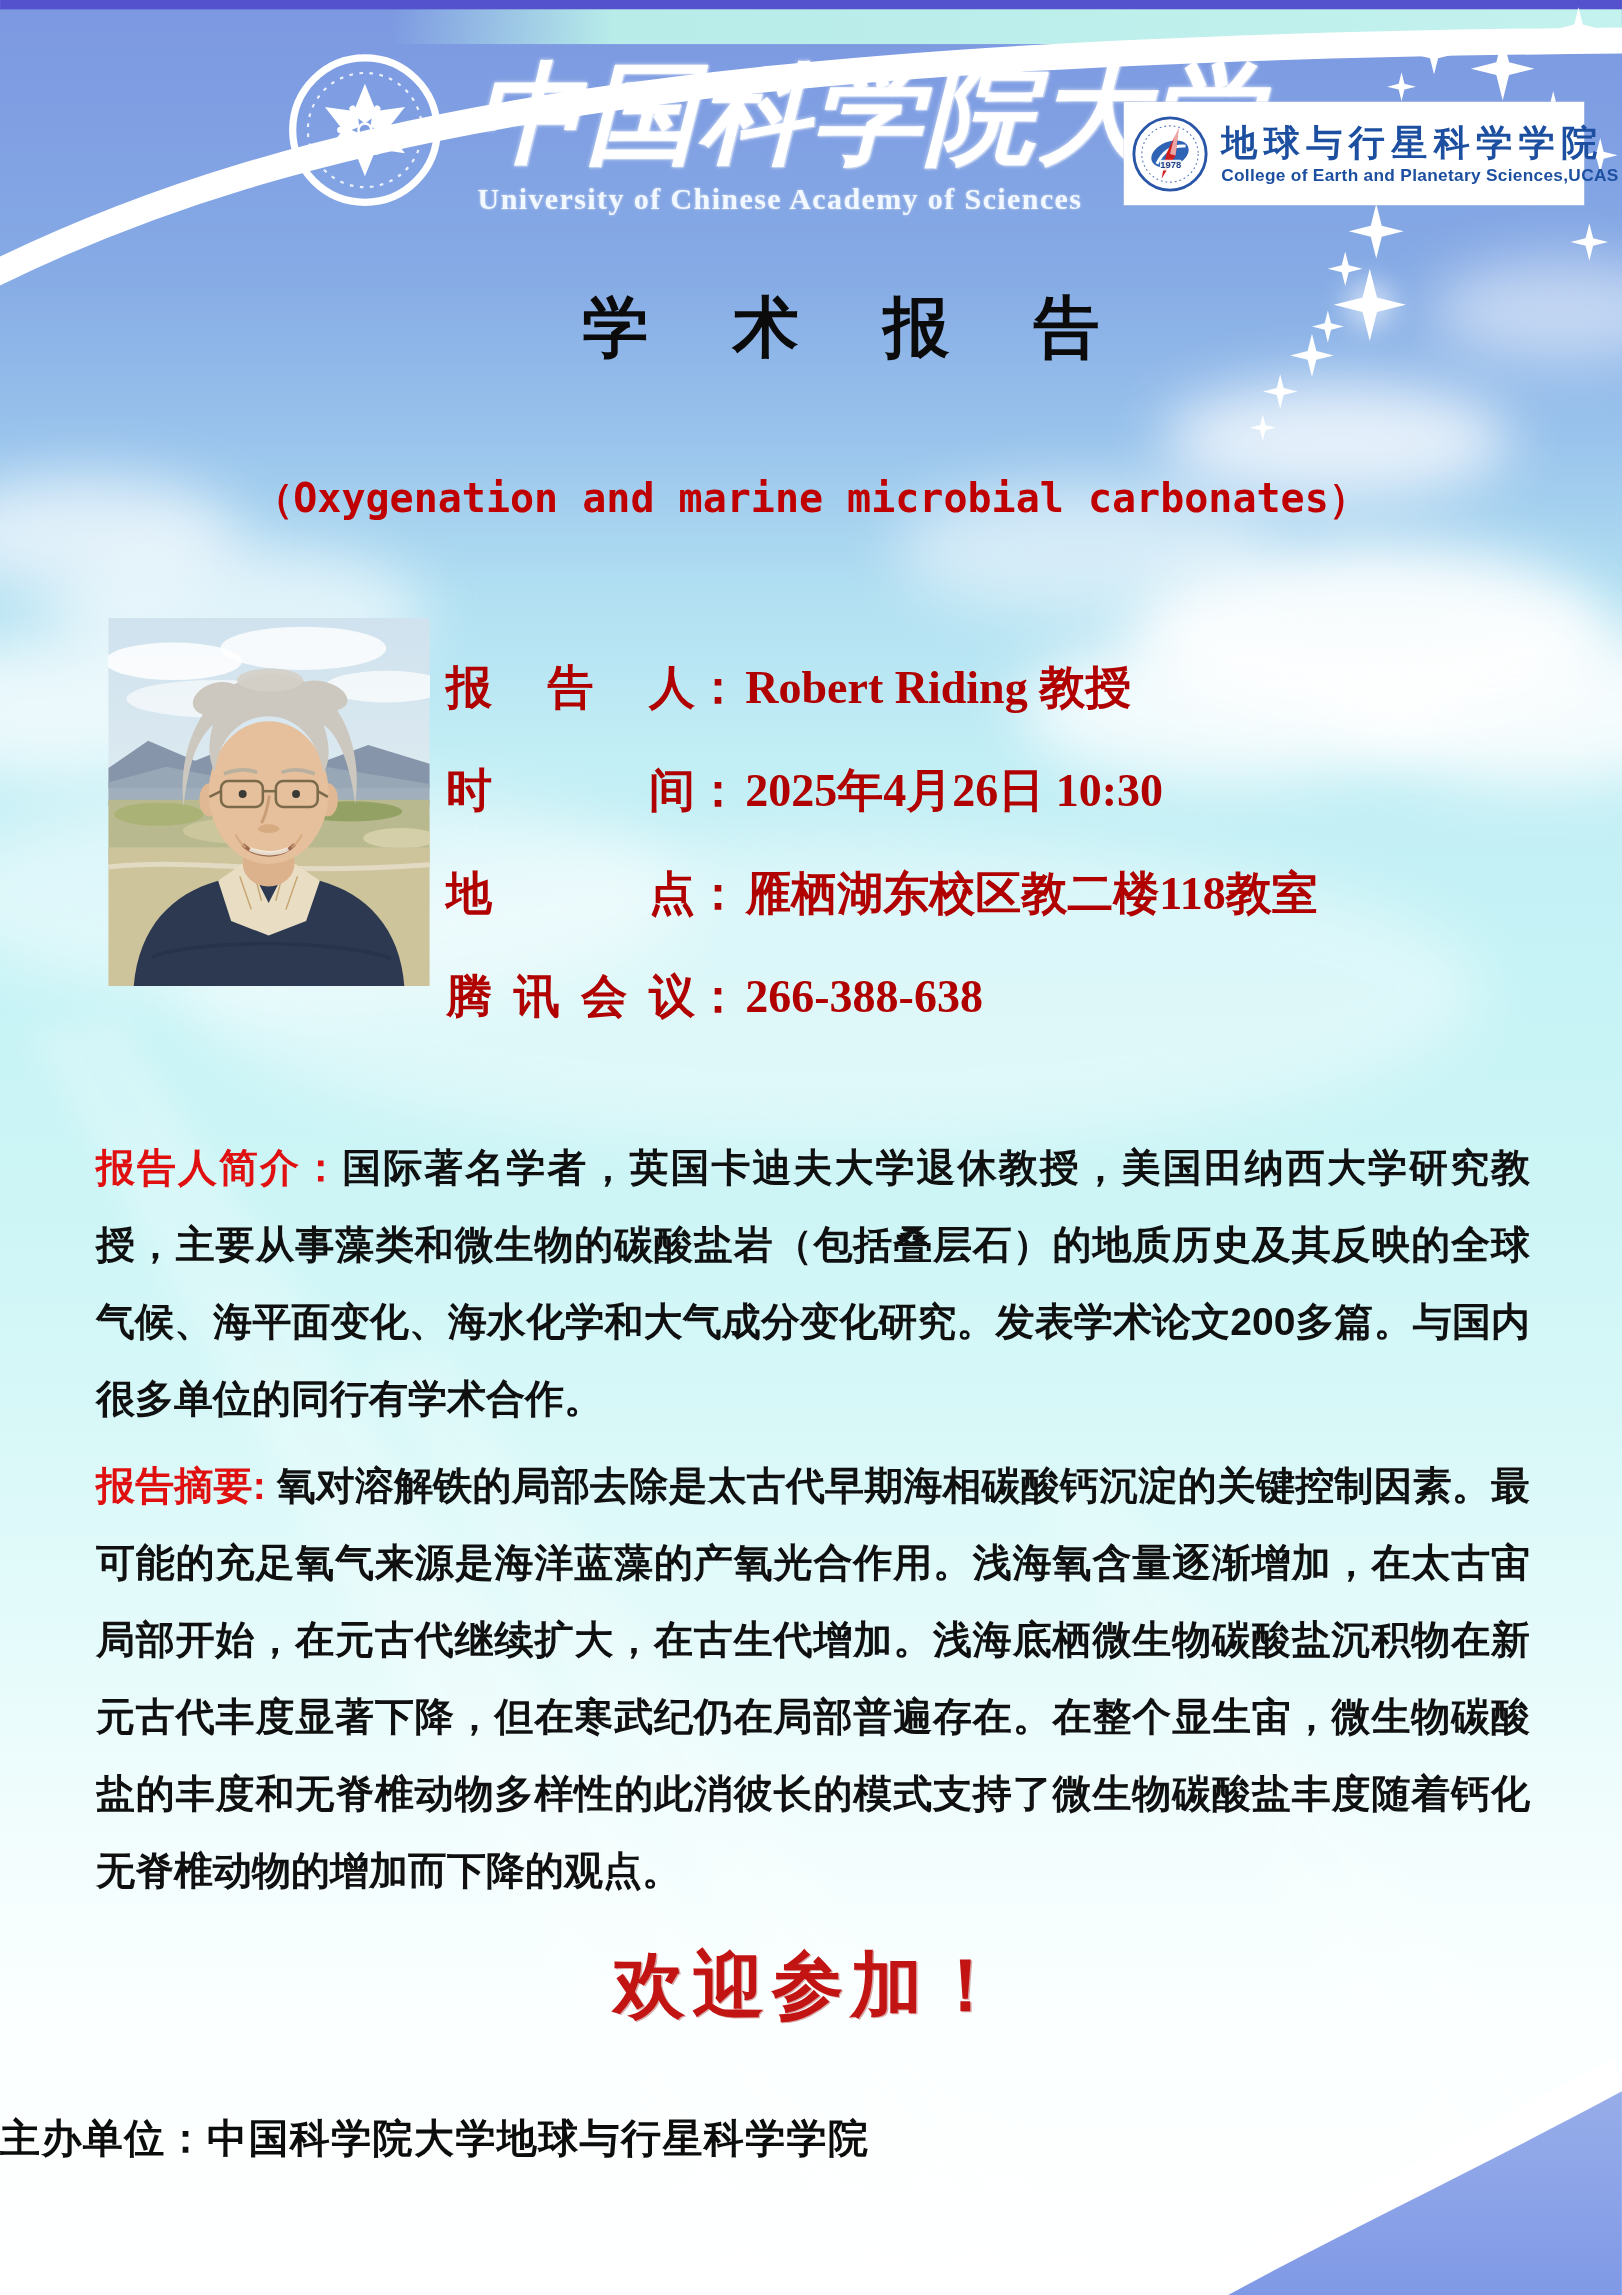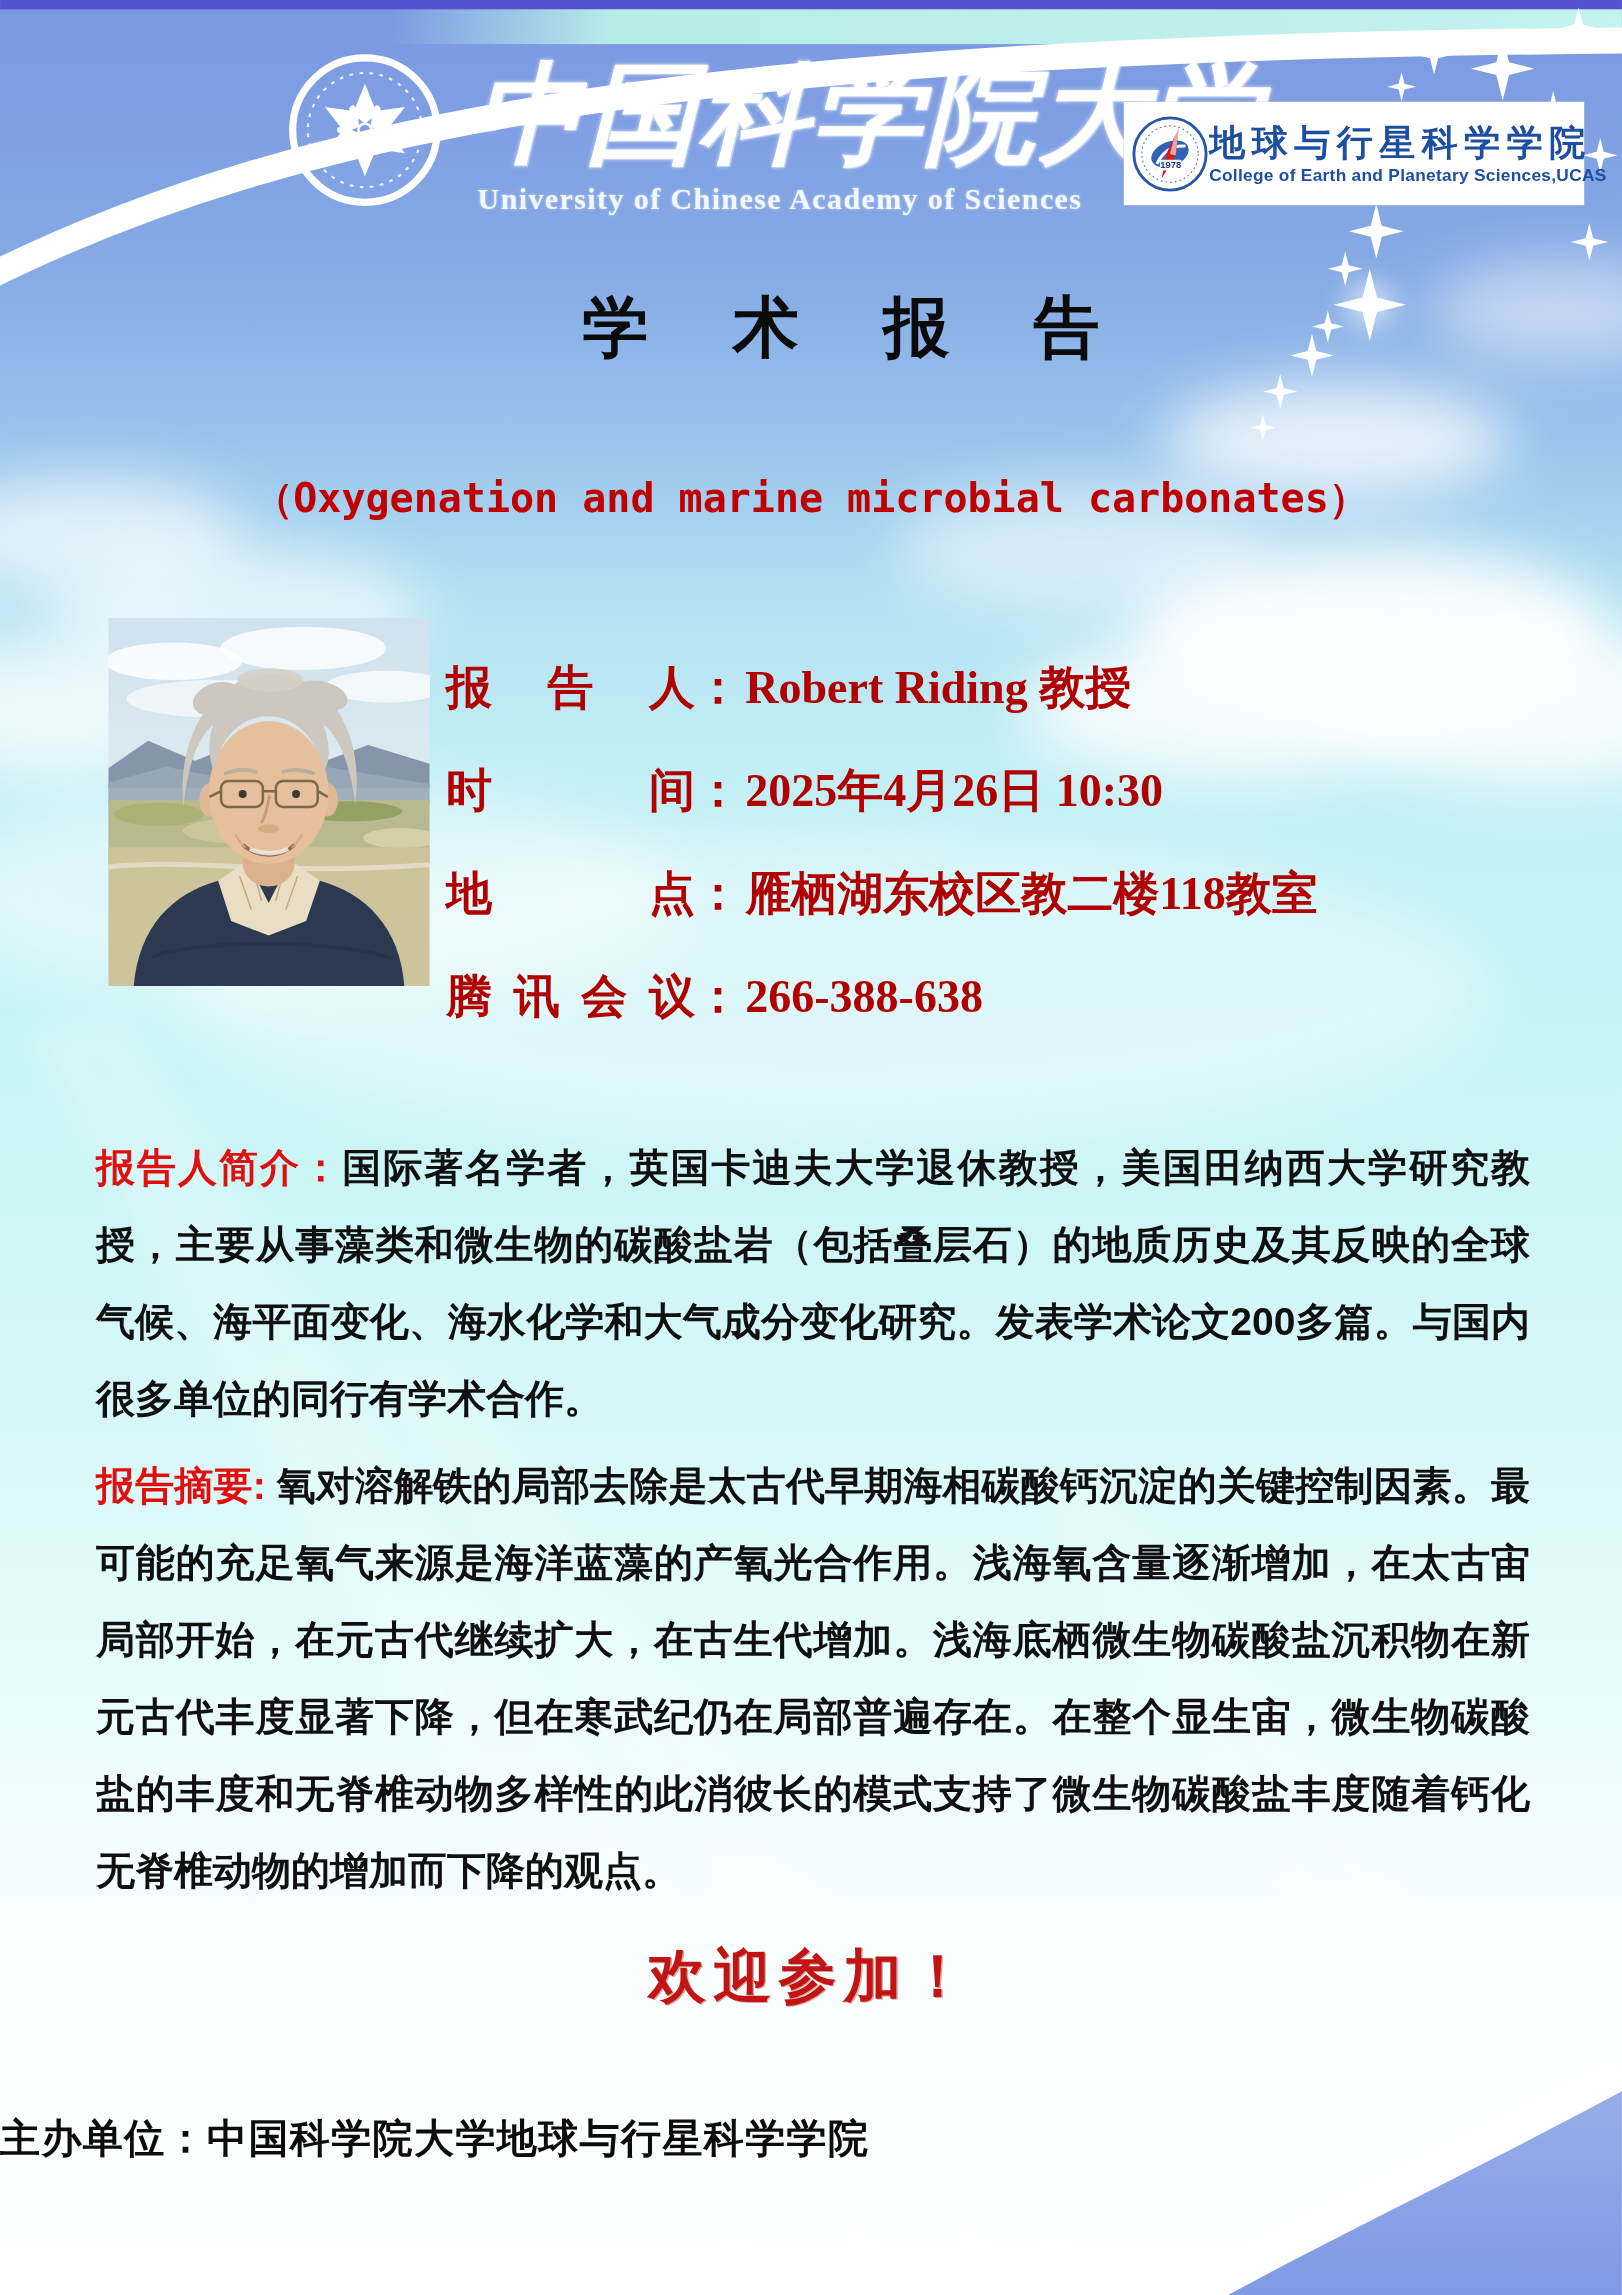--- a/index.html
+++ b/index.html
@@ -30,21 +30,21 @@
     left:444px;top:182px;width:672px;
     color:#f2f8ff;
     font-family:"Liberation Serif", serif;
     font-weight:700;font-size:30px;letter-spacing:1.4px;
     text-align:center;white-space:nowrap;
     text-shadow:0 0 2.9px rgba(255,255,255,.6);
   }
   .college-box{
     left:1124px;top:102px;width:460px;height:103px;
     background:#ffffff;
-    display:flex;align-items:center;gap:0;
+    display:flex;align-items:center;gap:12px;
     box-shadow:0 0 0 0.7px rgba(200,210,230,.6);
   }
   .college-emblem{margin-left:7.2px;flex:0 0 auto;}
   .college-text{display:flex;flex-direction:column;justify-content:center;}
   .college-cn{
     color:#1d4fa0;font-weight:900;font-size:36px;letter-spacing:6.5px;
     line-height:43px;white-space:nowrap;
   }
   .college-en{
     color:#1d4fa0;font-weight:700;font-size:17.3px;letter-spacing:0.3px;
@@ -98,21 +98,21 @@
     text-align:justify;
   }
   .para .plabel{color:#e01010;}
   .bio{top:1129px;}
   .abstract{top:1447px;}
 
   
   .welcome{
     left:0;top:1938px;width:100%;
     text-align:center;color:#c31414;
-    font-weight:900;font-size:58px;letter-spacing:7.2px;
+    font-weight:900;font-size:72px;letter-spacing:7.2px;
     text-shadow:1.4px 1.4px 0 rgba(150,10,10,.35);
     white-space:nowrap;
   }
   .organizer{
     left:0;top:2111px;width:100%;
     text-align:left;color:#0c0c0c;
     font-weight:900;font-size:40px;letter-spacing:1.4px;
     white-space:nowrap;
   }
 </style>

